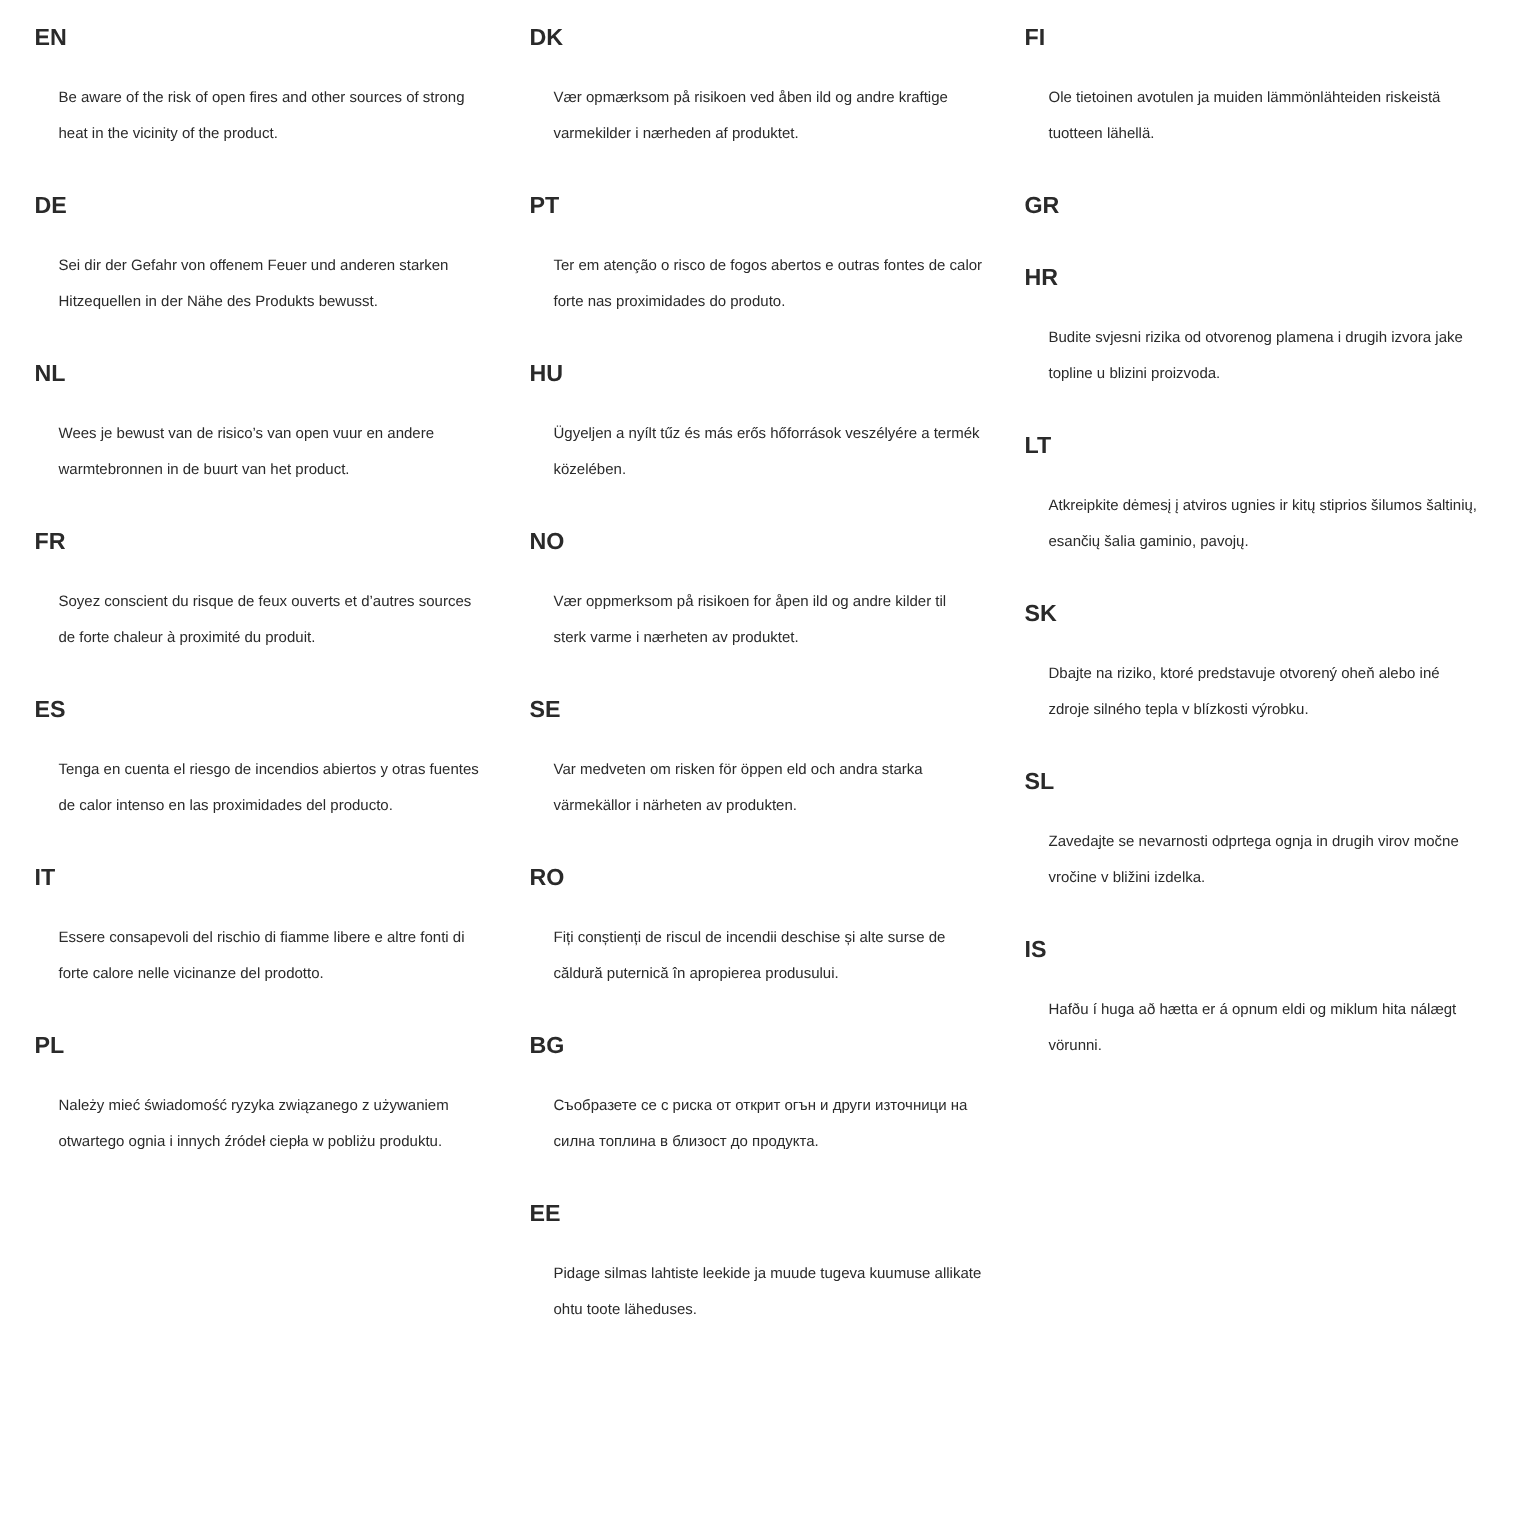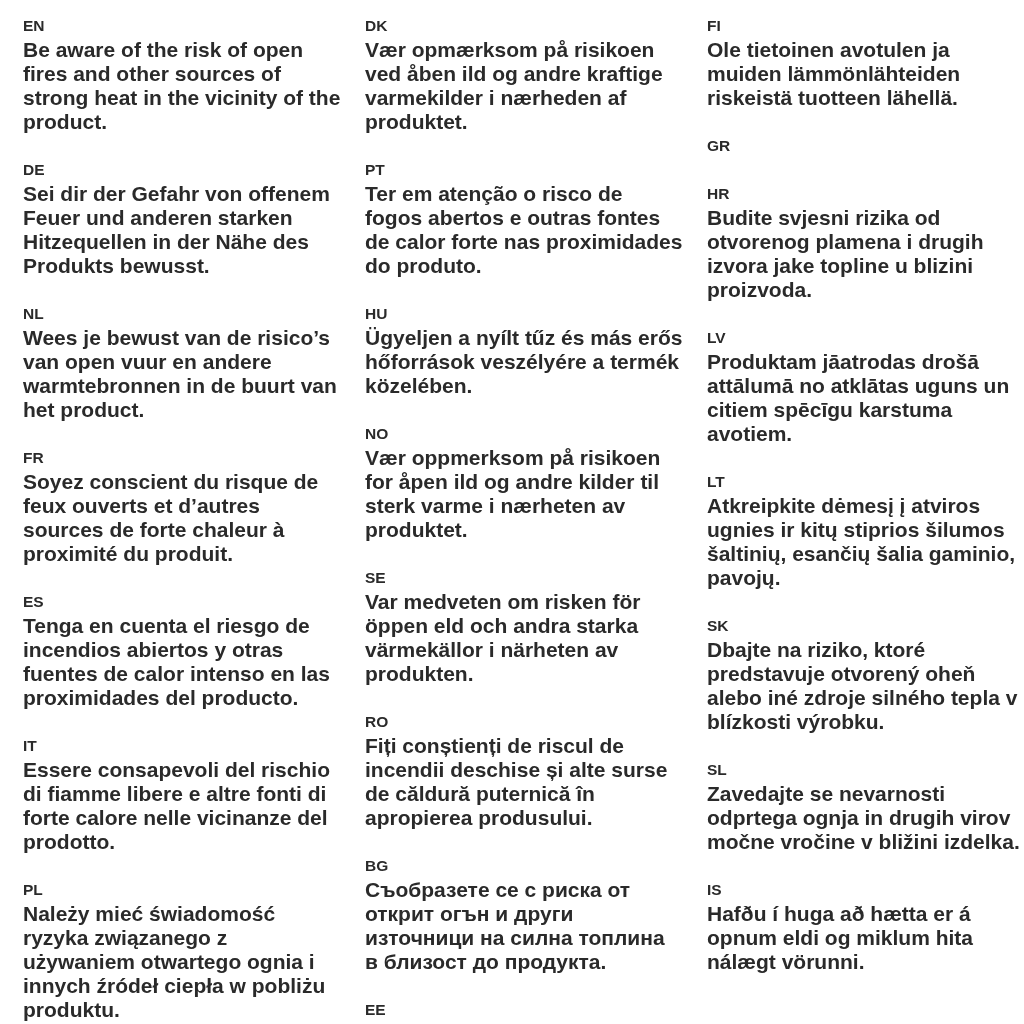--- a/index.html
+++ b/index.html
@@ -14,40 +14,39 @@
     overflow: hidden;
     font-family: "Liberation Sans", "DejaVu Sans", sans-serif;
     color: #2a2a2a;
   }
   .page {
     width: 1024px;
     height: 1024px;
     padding: 14px 16px 10px 23px;
     display: grid;
     grid-template-columns: 318px 318px 318px;
-    column-gap: 24px;
+    column-gap: 12px;
     align-items: start;
   }
   .column {
     display: block;
   }
   .entry {
     margin: 0 0 24px 0;
   }
   .code {
     font-weight: bold;
     font-size: 15.5px;
     line-height: 24px;
     margin: 0;
   }
   .text {
-    font-size: 21px;
+    font-size: 10px;
     line-height: 24px;
-    margin: 0;
-    font-weight: bold;
+    margin: 16px;
   }
 </style>
 </head>
 <body>
 
 <div class="page">
   <div class="column">
       <div class="entry">
         <h2 class="code">EN</h2>
         <p class="text">Be aware of the risk of open fires and other sources of strong heat in the vicinity of the product.</p>
@@ -117,24 +116,20 @@
         <p class="text">Ole tietoinen avotulen ja muiden lämmönlähteiden riskeistä tuotteen lähellä.</p>
       </div>
       <div class="entry">
         <h2 class="code">GR</h2>
       </div>
       <div class="entry">
         <h2 class="code">HR</h2>
         <p class="text">Budite svjesni rizika od otvorenog plamena i drugih izvora jake topline u blizini proizvoda.</p>
       </div>
       <div class="entry">
-        <h2 class="code">LV</h2>
-        <p class="text">Produktam jāatrodas drošā attālumā no atklātas uguns un citiem spēcīgu karstuma avotiem.</p>
-      </div>
-      <div class="entry">
         <h2 class="code">LT</h2>
         <p class="text">Atkreipkite dėmesį į atviros ugnies ir kitų stiprios šilumos šaltinių, esančių šalia gaminio, pavojų.</p>
       </div>
       <div class="entry">
         <h2 class="code">SK</h2>
         <p class="text">Dbajte na riziko, ktoré predstavuje otvorený oheň alebo iné zdroje silného tepla v blízkosti výrobku.</p>
       </div>
       <div class="entry">
         <h2 class="code">SL</h2>
         <p class="text">Zavedajte se nevarnosti odprtega ognja in drugih virov močne vročine v bližini izdelka.</p>

